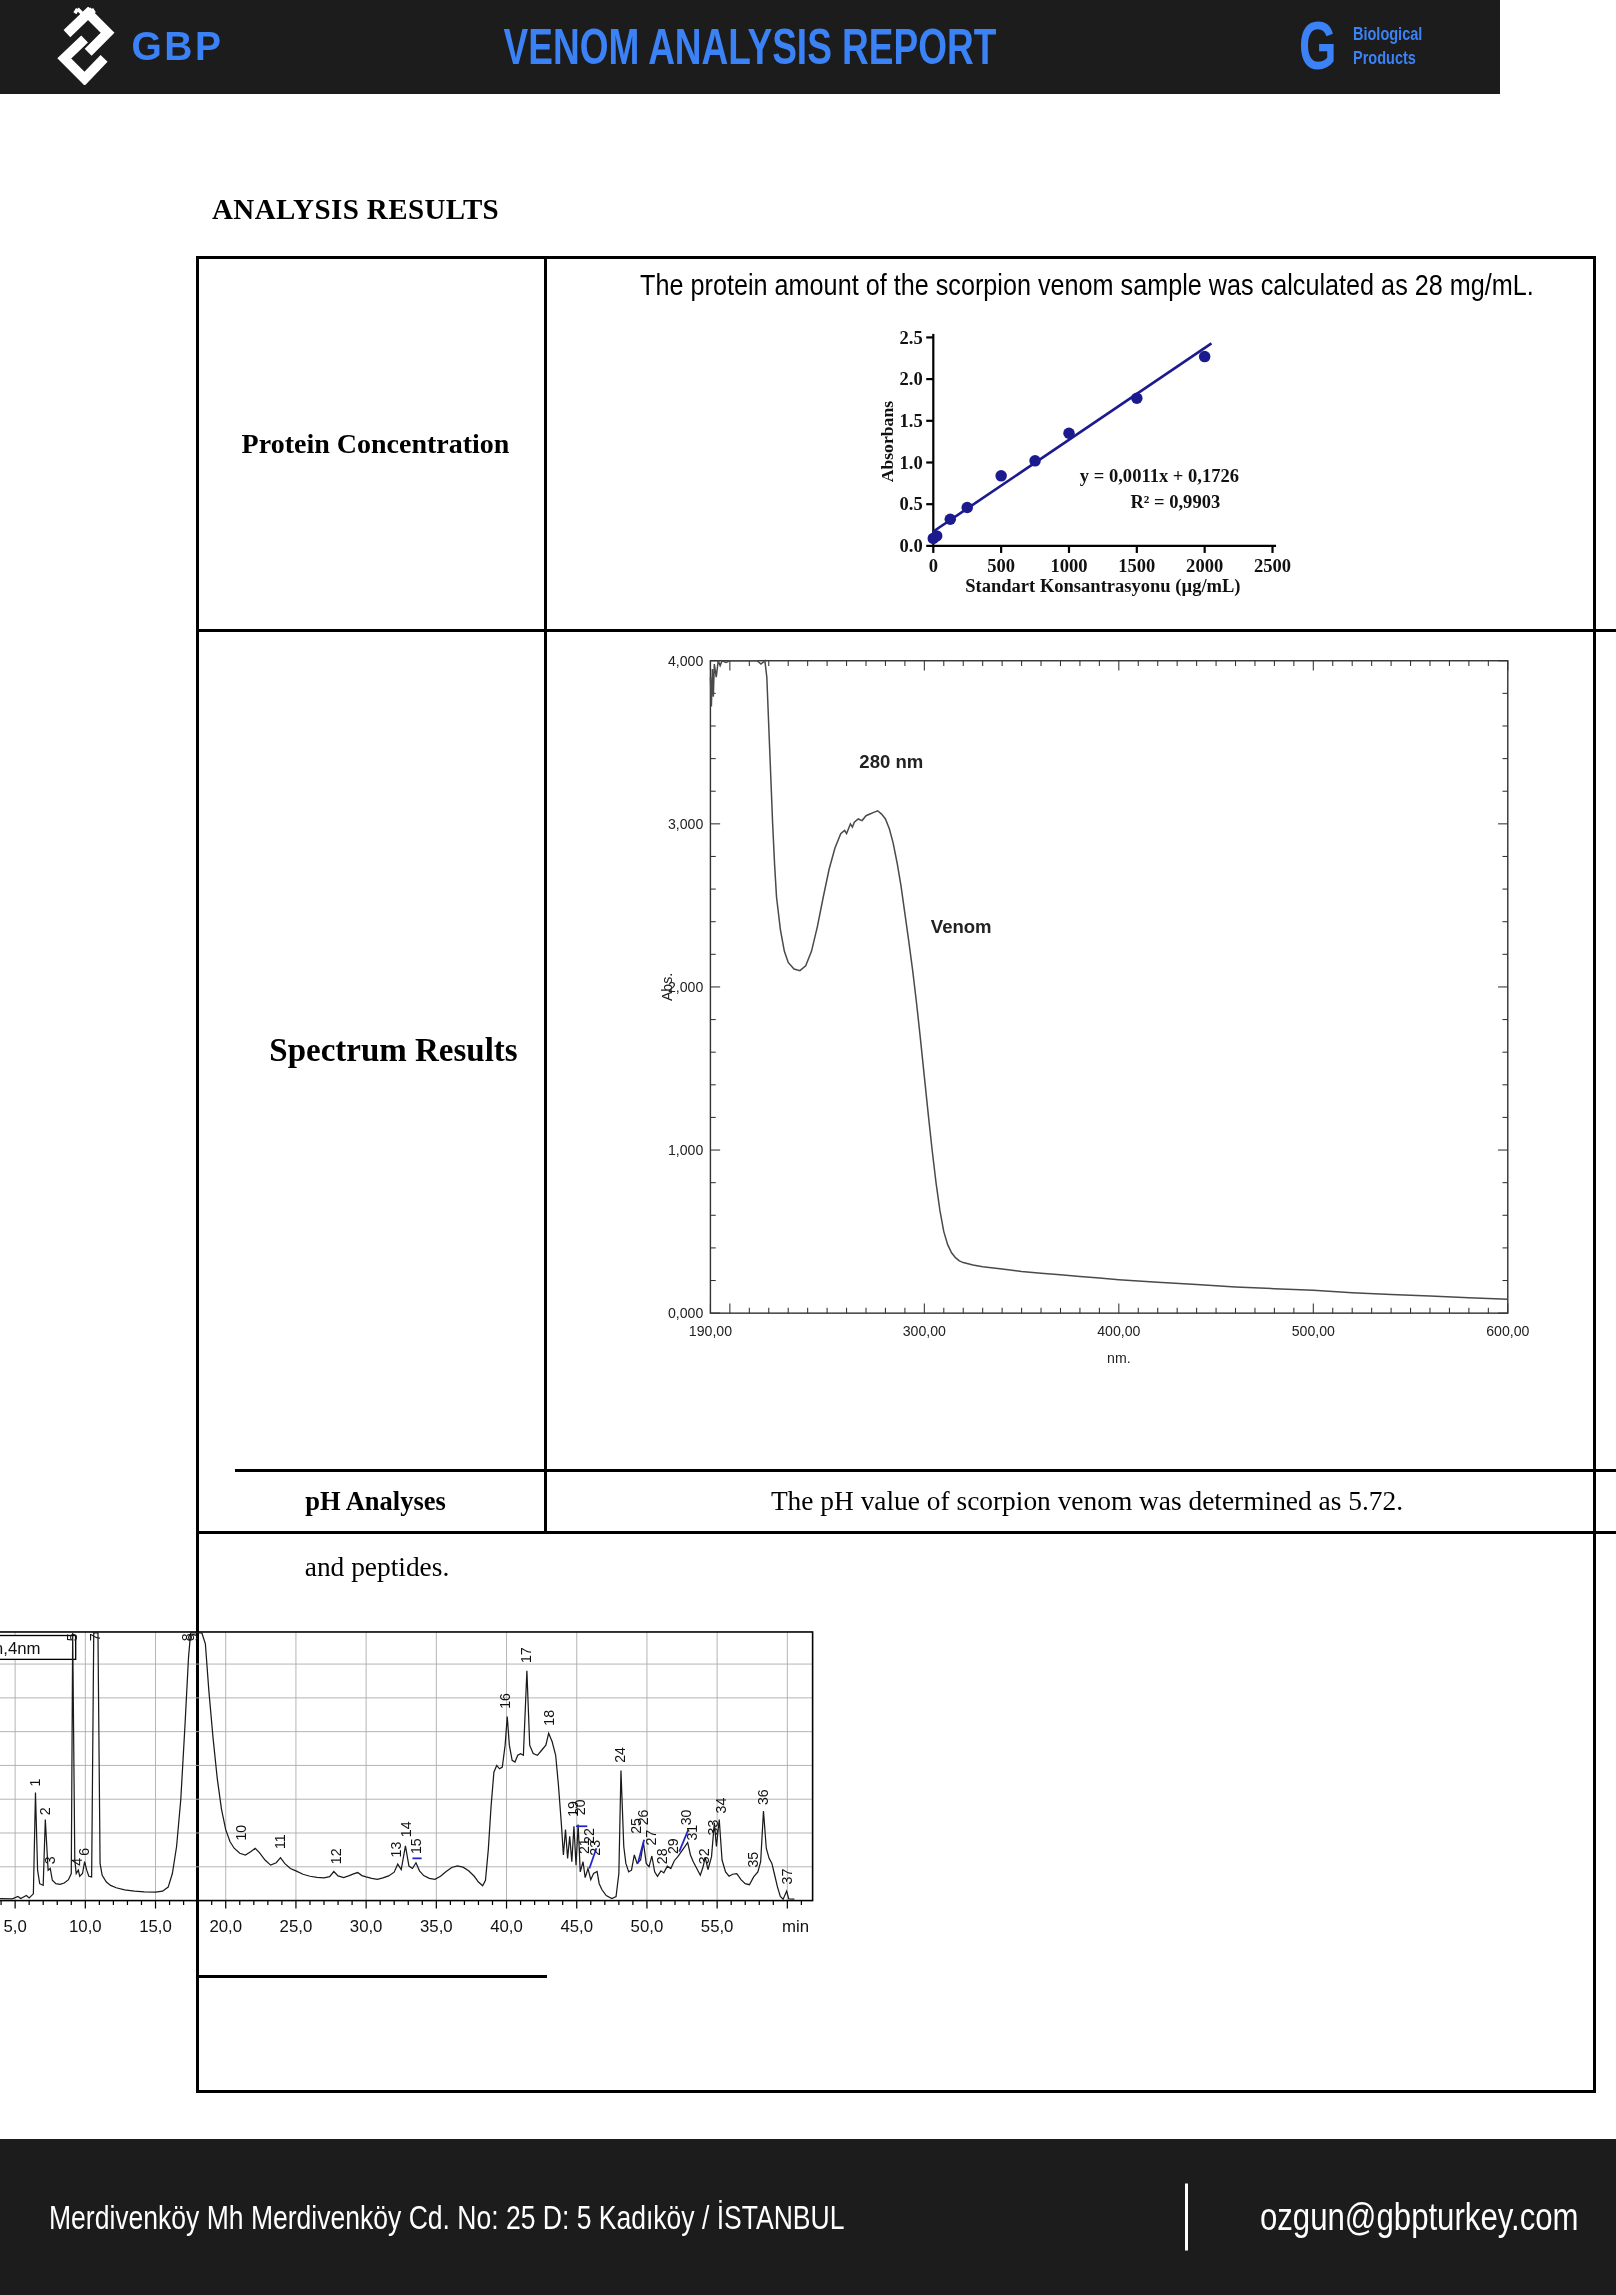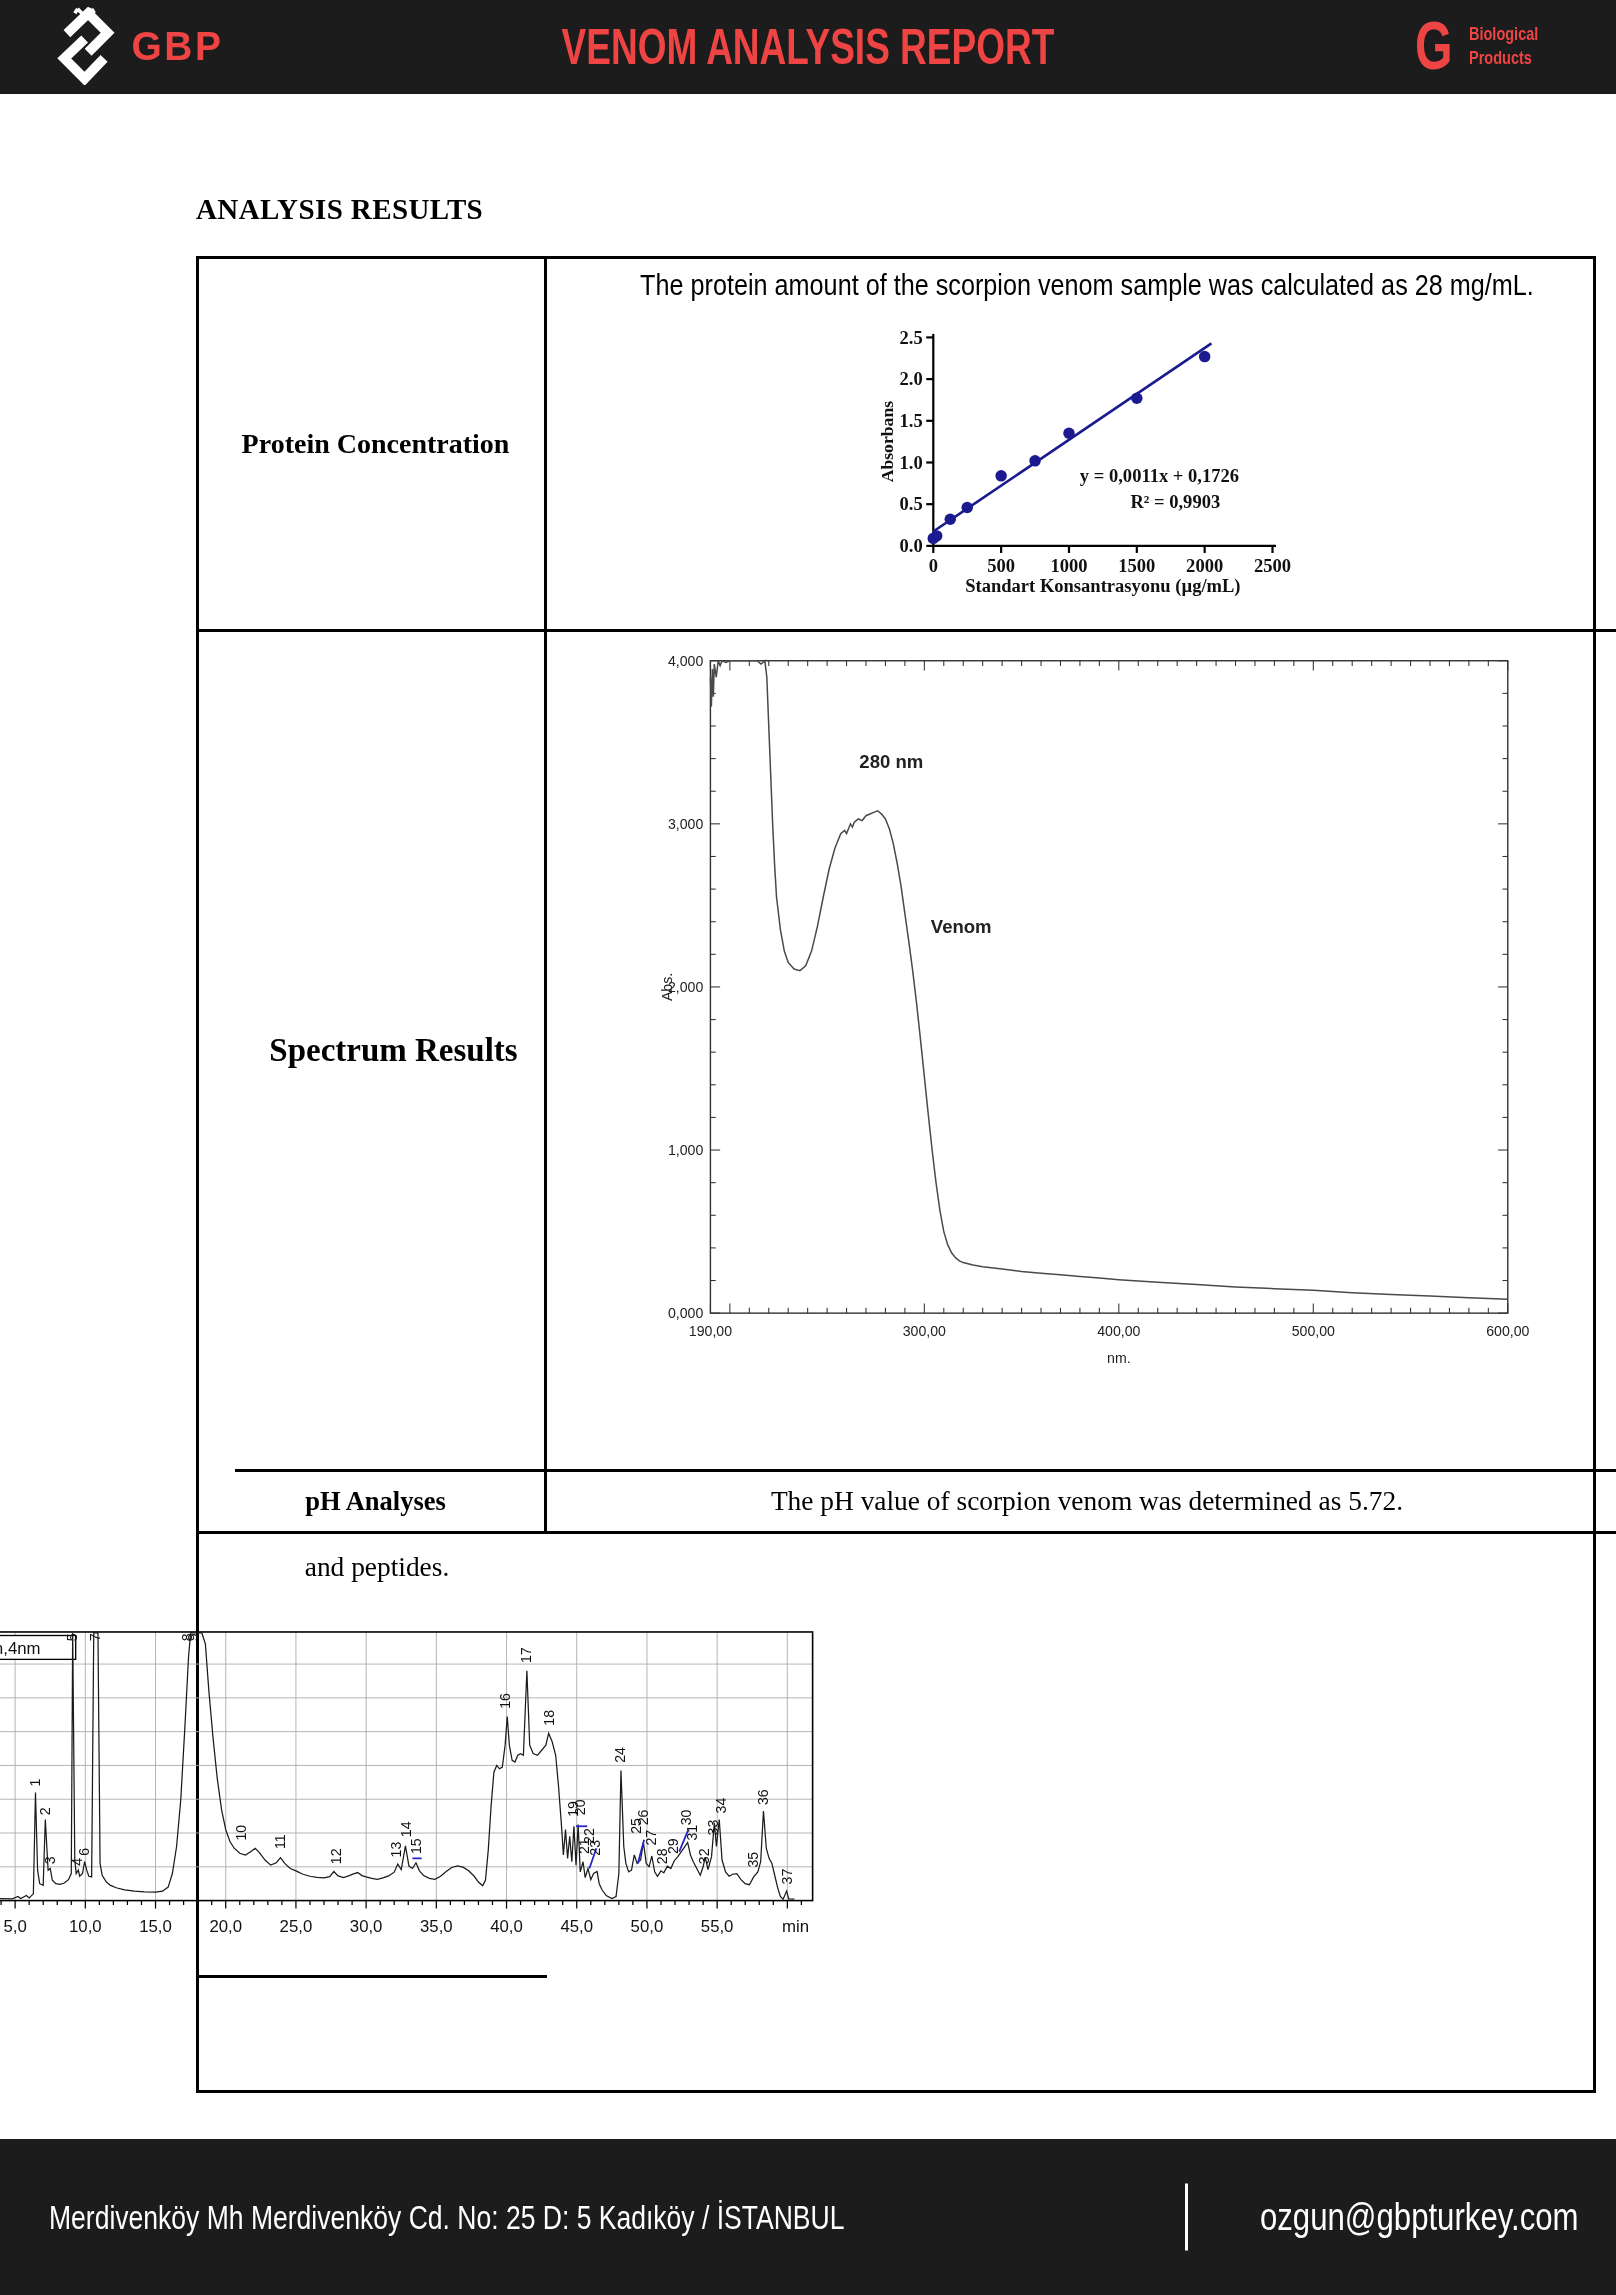--- a/index.html
+++ b/index.html
@@ -1,32 +1,32 @@
 <!DOCTYPE html>
 <html style="font-size:14px"><head>
 <meta charset="utf-8">
 <style>
   html,body{margin:0;padding:0;background:#fff;}
   .page{position:relative;width:1616px;height:2295px;background:#fff;overflow:hidden;
         font-family:"Liberation Serif",serif;color:#000;}
   
-  .hdr{position:absolute;left:0;top:0;width:1616px;height:94px;background:#1c1c1c;color:#ef4444;}
+  .hdr{position:absolute;left:0;top:0;width:1500px;height:94px;background:#1c1c1c;color:#3b82f6;}
   .hdr-left{position:absolute;left:51px;top:7px;display:flex;align-items:center;gap:8.8px;}
   .gbp-txt{font-family:"Liberation Sans",sans-serif;font-weight:bold;font-size:41px;
            letter-spacing:2.7px;display:inline-block;transform:scaleX(.95);}
   .hdr-title{position:absolute;left:0;right:0;top:17.7px;text-align:center;
              font-family:"Liberation Sans",sans-serif;font-weight:bold;font-size:50px;white-space:nowrap;}
   .hdr-title span{display:inline-block;transform:scaleX(.74);}
   .hdr-right{position:absolute;right:58px;top:14px;display:flex;align-items:center;gap:8.8px;}
   .bigG{font-family:"Liberation Sans",sans-serif;font-weight:bold;font-size:69px;line-height:.92;
         display:inline-block;transform:scaleX(.70);}
   .lr-lines{display:flex;flex-direction:column;font-family:"Liberation Sans",sans-serif;
             font-weight:bold;font-size:18.6px;line-height:1.3;transform:scaleX(.78);transform-origin:left center;}
   
-  .sec-title{position:absolute;left:196px;top:193px;font-size:29px;font-weight:bold;letter-spacing:0.4px;}
+  .sec-title{position:absolute;left:212px;top:193px;font-size:29px;font-weight:bold;letter-spacing:0.4px;}
   
   .tbl{position:absolute;left:196px;top:256px;width:1400px;height:1837px;border:3.5px solid #000;
        box-sizing:border-box;display:grid;grid-template-columns:348px 1fr;
        grid-template-rows:373px 840px 62px 444px auto;}
   .cell{box-sizing:border-box;padding-left:8px;}
   .cl{border-right:3.5px solid #000;display:flex;align-items:center;justify-content:center;
       font-weight:bold;text-align:center;}
   .bb{border-bottom:3.5px solid #000;}
   .cb{display:flex;flex-direction:column;align-items:center;}
   .lr1{font-size:28px;} .lr2{font-size:33px;margin-left:36px;} .lr3{font-size:26.5px;} .lr4{font-size:27.4px;}

